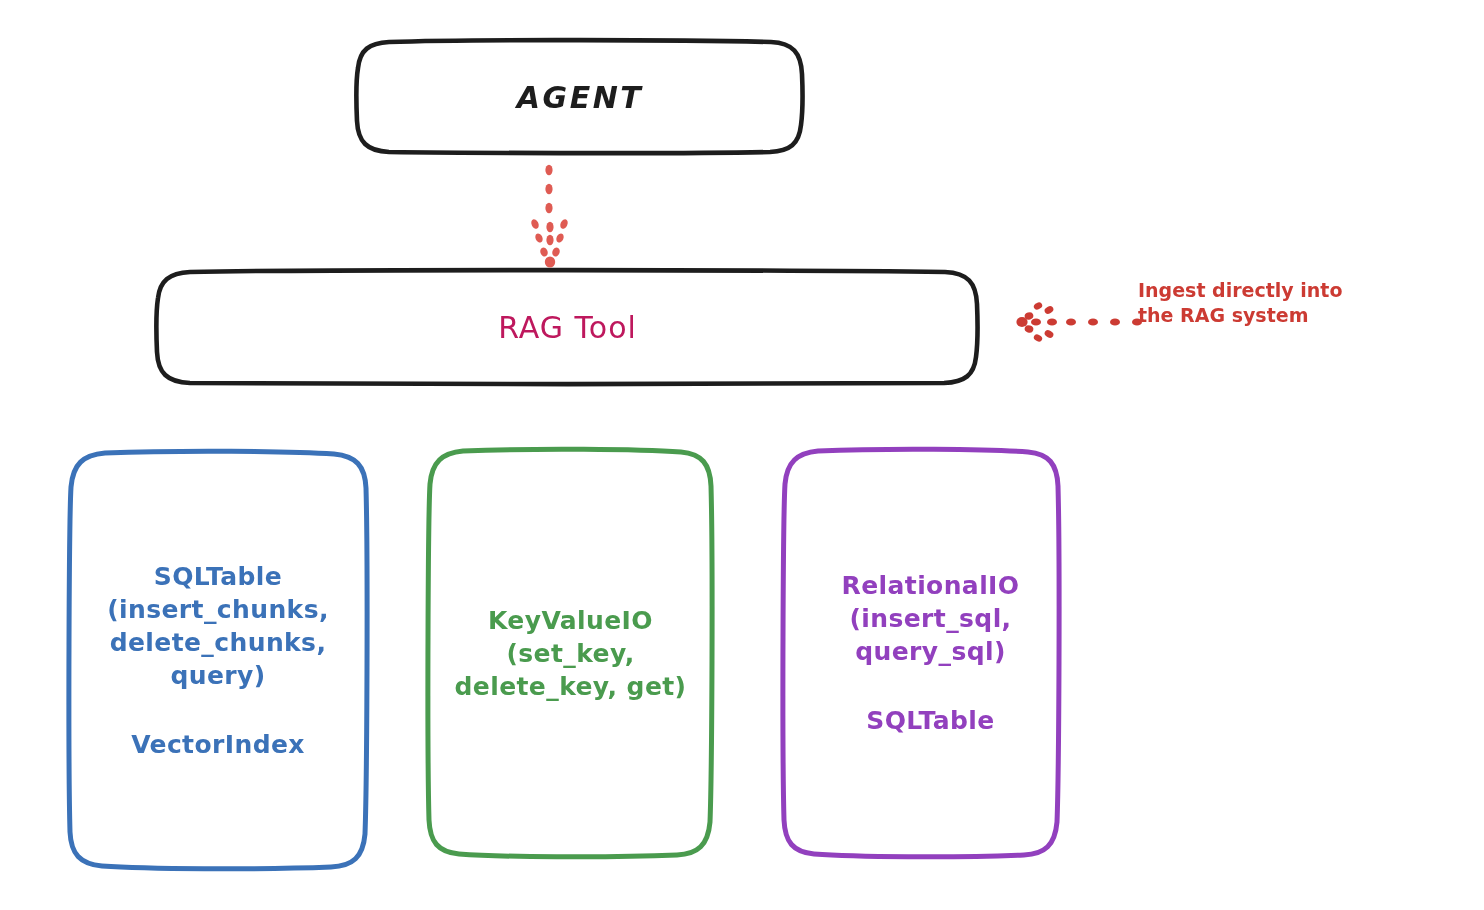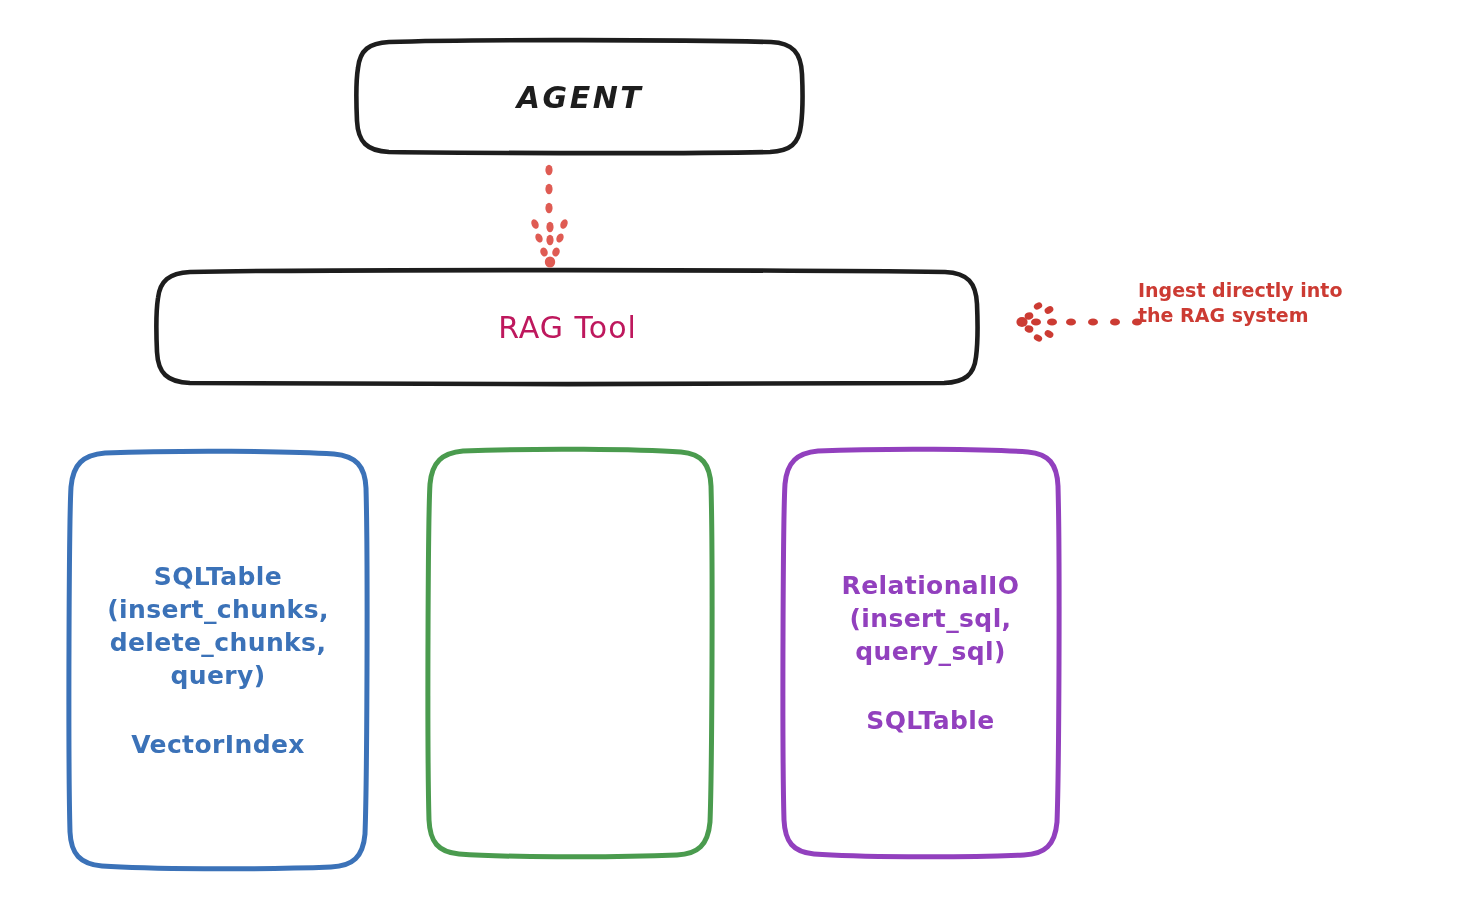--- a/index.html
+++ b/index.html
@@ -208,20 +208,23 @@
 
 <div class="node leaf-node" id="vector-node">
   <div class="leaf-title">SQLTable
 (insert_chunks,
 delete_chunks,
 query)</div>
   <div class="leaf-sub">VectorIndex</div>
 </div>
 
 <div class="node leaf-node" id="keyvalue-node">
+  <div class="leaf-title">KeyValueIO
+(set_key,
+delete_key, get)</div>
 </div>
 
 <div class="node leaf-node" id="relational-node">
   <div class="leaf-title">RelationalIO
 (insert_sql,
 query_sql)</div>
   <div class="leaf-sub">SQLTable</div>
 </div>
 
 <div id="ingest-annotation">Ingest directly into

